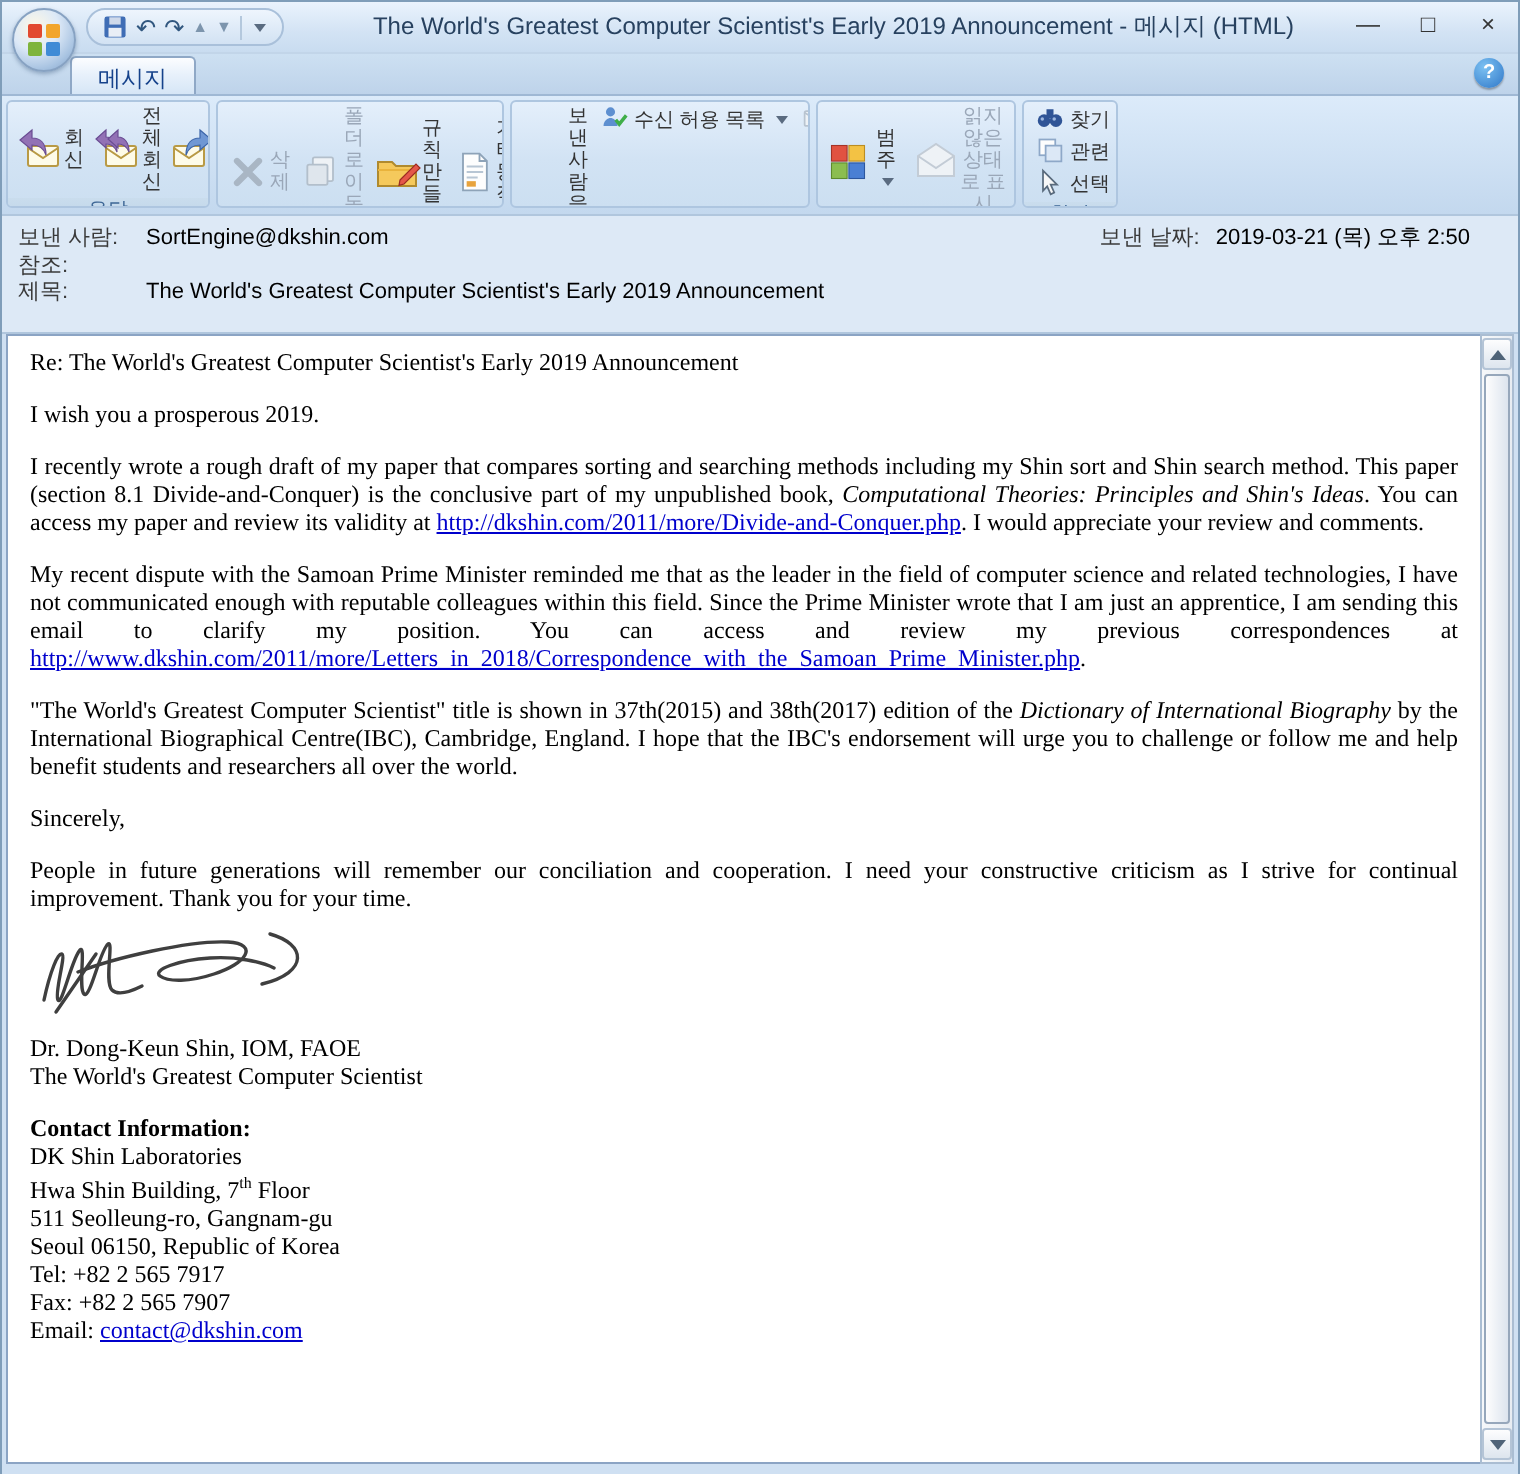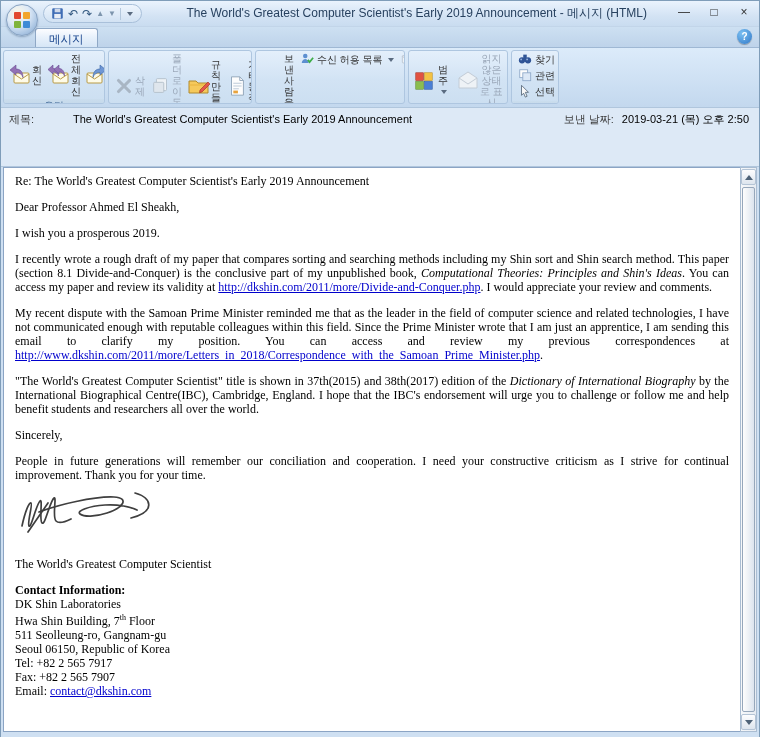--- a/index.html
+++ b/index.html
@@ -42,21 +42,21 @@
 
   .g-respond{width:102px}.g-actions{width:144px}.g-junk{width:150px}.g-options{width:100px}.g-find{width:48px}
   .g-find .gbody{flex-direction:column; justify-content:center; gap:0; padding:1px 3px;}
   .w-block{width:66px}.w-unread{width:56px}.w-move{width:40px}.w-rule{width:40px}.w-other{width:38px}.w-replyall{width:36px}
 
   
   .headers { height:60px; background:#dde9f6; border-top:1px solid #b0c6dd; border-bottom:1px solid #b0c6dd; padding:5px 8px 0; font-size:11px; position:relative; }
   .hrow { display:flex; line-height:13.5px; }
   .hlabel { width:64px; color:#3a3a3a; flex:none; }
   .hvalue { color:#000; }
-  .sent { position:absolute; right:10px; top:5px; display:flex; line-height:13.5px; }
+  .sent { position:absolute; right:24px; top:5px; display:flex; line-height:13.5px; }
   .sent .hlabel { width:auto; margin-right:8px; }
 
   
   .bodywrap { height:565px; background:#fff; display:flex; border-left:2px solid #cfe0f2; border-right:2px solid #cfe0f2; }
   .bodyinner { flex:1; border:1px solid #8ba4c4; border-right:none; overflow:hidden; background:#fff; }
   .bodycontent { padding:6px 11px; font-family:"Liberation Serif", serif; font-size:12px; line-height:14px; color:#000; }
   .para { margin:0 0 12px; text-align:justify; }
   .para.sig { margin:-4px 0 4px; text-align:left; }
   .it { font-style:italic; }
   .b { font-weight:bold; }
@@ -297,51 +297,58 @@
           <span>선택</span>
             <i class="dd"></i>
         </div>
       </div>
       <div class="glabel">찾기</div>
     </div>
   </div>
 
   <div class="headers">
     <div class="hrow">
+      <span class="hlabel">보낸 사람:</span>
+      <span class="hvalue">SortEngine@dkshin.com</span>
+    </div>
+    <div class="hrow">
+      <span class="hlabel">참조:</span>
+      <span class="hvalue"></span>
+    </div>
+    <div class="hrow">
       <span class="hlabel">제목:</span>
       <span class="hvalue">The World's Greatest Computer Scientist's Early 2019 Announcement</span>
     </div>
     <div class="sent">
       <span class="hlabel">보낸 날짜:</span>
       <span class="hvalue">2019-03-21 (목) 오후 2:50</span>
     </div>
   </div>
 
   <div class="bodywrap">
     <div class="bodyinner">
       <div class="bodycontent">
           <div class="para"><span>Re: The World's Greatest Computer Scientist's Early 2019 Announcement</span></div>
-          <div class="para"><span>Dear Professor Ahmed El Sheakh,</span></div>
           <div class="para"><span>I wish you a prosperous 2019.</span></div>
           <div class="para"><span>I recently wrote a rough draft of my paper that compares sorting and searching methods including my Shin sort and Shin search method. This paper (section 8.1 Divide-and-Conquer) is the conclusive part of my unpublished book, </span><span class="it">Computational Theories: Principles and Shin's Ideas</span><span>. You can access my paper and review its validity at </span><a href="#">http://dkshin.com/2011/more/Divide-and-Conquer.php</a><span>. I would appreciate your review and comments.</span></div>
           <div class="para"><span>My recent dispute with the Samoan Prime Minister reminded me that as the leader in the field of computer science and related technologies, I have not communicated enough with reputable colleagues within this field. Since the Prime Minister wrote that I am just an apprentice, I am sending this email to clarify my position. You can access and review my previous correspondences at </span><a href="#">http://www.dkshin.com/2011/more/Letters_in_2018/Correspondence_with_the_Samoan_Prime_Minister.php</a><span>.</span></div>
           <div class="para"><span>"The World's Greatest Computer Scientist" title is shown in 37th(2015) and 38th(2017) edition of the </span><span class="it">Dictionary of International Biography</span><span> by the International Biographical Centre(IBC), Cambridge, England. I hope that the IBC's endorsement will urge you to challenge or follow me and help benefit students and researchers all over the world.</span></div>
           <div class="para"><span>Sincerely,</span></div>
           <div class="para"><span>People in future generations will remember our conciliation and cooperation. I need your constructive criticism as I strive for continual improvement. Thank you for your time.</span></div>
           <div class="para sig">
   <svg width="165" height="46" viewBox="0 0 165 46">
     <g fill="none" stroke="#3f3f3f" stroke-width="1.7" stroke-linecap="round">
       <path d="M7 36 C10 22 14 12 16 13 C18 14 12 33 14 36 C16 39 21 15 25 11 C28 8 24 30 27 33 C30 36 35 11 39 8 C42 6 37 27 41 31 C44 34 50 32 56 29"></path>
       <path d="M24 22 C42 15 80 6 99 7 C115 8 108 18 92 23 C80 27 69 27 65 24 C61 21 74 16 90 15 C103 14 116 17 122 20"></path>
       <path d="M33 13 L13 42"></path>
       <path d="M120 3 C138 8 140 22 116 28"></path>
     </g>
   </svg>
 </div>
-          <div class="para"><br><span>The World's Greatest Computer Scientist</span></div>
+          <div class="para"><span>Dr. Dong-Keun Shin, IOM, FAOE</span><br><span>The World's Greatest Computer Scientist</span></div>
           <div class="para"><span class="b">Contact Information:</span><br><span>DK Shin Laboratories</span><br><span>Hwa Shin Building, 7</span><sup>th</sup><span> Floor</span><br><span>511 Seolleung-ro, Gangnam-gu</span><br><span>Seoul 06150, Republic of Korea</span><br><span>Tel: +82 2 565 7917</span><br><span>Fax: +82 2 565 7907</span><br><span>Email: </span><a href="#">contact@dkshin.com</a><br><br></div>
         </div>
     </div>
     <div class="vscroll">
       <div class="sbtn">
           <i class="tri up"></i>
         </div>
       <div class="sthumb"></div>
       <div class="sbtn">
           <i class="tri down"></i>

